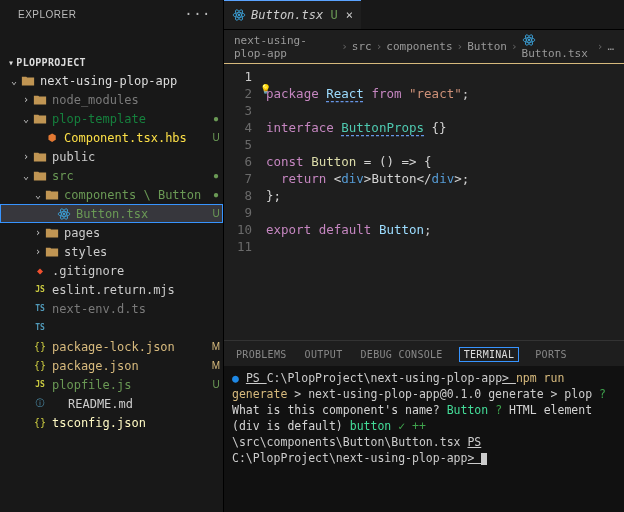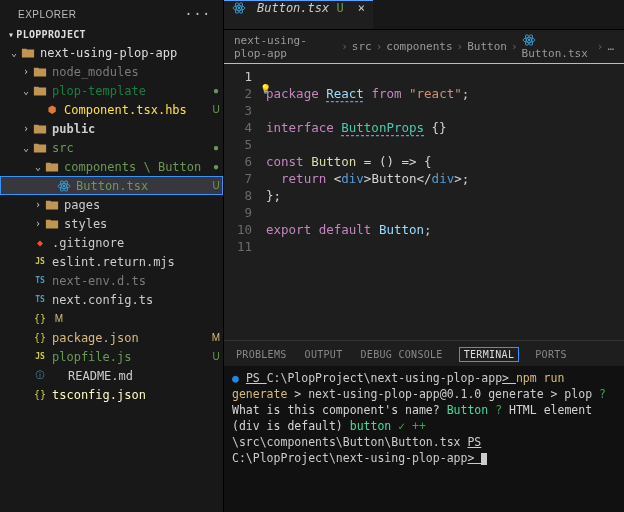--- a/index.html
+++ b/index.html
@@ -1,32 +1,32 @@
 <!DOCTYPE html>
 <html><head>
 <meta charset="utf-8">
 <style>
 * { margin:0; padding:0; box-sizing:border-box; font-family:'Segoe UI',Consolas,monospace; }
 body { background:#1e1e1e; color:#ccc; width:624px; height:512px; overflow:hidden; font-size:12px; display:flex; }
 .sidebar { width:224px; background:#181818; border-right:1px solid #000; display:flex; flex-direction:column; }
 .sb-header { display:flex; align-items:center; justify-content:space-between; padding:6px 12px 4px 18px; font-size:10px; color:#bbb; letter-spacing:.5px; }
 .sb-title { font-family:sans-serif; font-size:10px; }
 .sb-dots { font-size:14px; cursor:pointer; }
-.sb-section { font-size:10px; font-weight:bold; padding:3px 8px; color:#ddd; font-family:sans-serif; letter-spacing:.3px; }
+.sb-section { font-size:10px; font-weight:bold; padding:3px 8px; color:#ddd; font-family:sans-serif; letter-spacing:.3px;margin-top:28px; }
 .tree { flex:1; overflow:auto; }
 .tree-item { display:flex; align-items:center; height:19px; font-family:sans-serif; font-size:12px; cursor:pointer; }
 .tree-item.active { background:#37373d; outline:1px solid #3794ff; outline-offset:-1px; }
 .tw-chevron { width:12px; text-align:center; font-size:10px; color:#ccc; }
 .tw-icon { width:16px; margin-right:4px; display:inline-flex; align-items:center; justify-content:center; }
 .tree-label { flex:1; overflow:hidden; text-overflow:ellipsis; white-space:nowrap; }
 .status { width:14px; text-align:center; color:#6a9955; font-size:10px; font-family:sans-serif; }
 .status.m { color:#d7ba7d; }
 .main { flex:1; display:flex; flex-direction:column; background:#1e1e1e; }
 .tabbar { display:flex; background:#181818; height:30px; border-bottom:1px solid #000; }
-.tab { display:flex; align-items:flex-start; padding:0 8px; background:#1e1e1e; border-top:1px solid #5aa3ff; font-size:12px; font-family:sans-serif; gap:11px; }
+.tab { display:flex; align-items:center; padding:0 8px; background:#1e1e1e; border-top:1px solid #5aa3ff; font-size:12px; font-family:sans-serif; gap:5px; }
 .tabfile-ico { width:14px; height:14px; display:inline-flex; }
 .tab-close { font-size:12px; cursor:pointer; margin-left:3px; }
 .breadcrumb { display:flex; align-items:center; padding:3px 10px; font-size:11px; color:#9a9a9a; gap:4px; font-family:sans-serif; }
 .bc-sep { color:#666; }
 .editor { flex:1; display:flex; font-family:Consolas,monospace; font-size:12.5px; overflow:hidden; border-top:1px solid #d7ba7d; }
 .gutter { width:38px; text-align:right; padding:4px 10px 0 0; color:#6a6a6a; line-height:17px; user-select:none; }
 .gutter div.cur { color:#ccc; }
 .code { flex:1; padding:4px 0 0 4px; line-height:17px; white-space:pre; position:relative; }
 .lamp { color:#ffcc00; position:absolute; left:-2px; top:17px; font-size:9px; }
 .kw { color:#c586c0; }
@@ -101,21 +101,21 @@
         <span class="tree-label" style="color: #fde047;">Component.tsx.hbs</span>
         <span class="status ">U</span>
       </div>
       <div class="tree-item" style="padding-left: 20px;">
         <span class="tw-chevron">›</span>
         <span class="tw-icon">
           <svg width="14" height="14" viewBox="0 0 16 16">
             <path fill="#c09553" d="M1 3h5l1 1h8v9H1z"></path>
           </svg>
         </span>
-        <span class="tree-label" style="color: rgb(204, 204, 204); font-weight: bold;">public</span>
+        <span class="tree-label" style="color: rgb(204, 204, 204);">public</span>
         <span class="status "></span>
       </div>
       <div class="tree-item" style="padding-left: 20px;">
         <span class="tw-chevron">⌄</span>
         <span class="tw-icon">
           <svg width="14" height="14" viewBox="0 0 16 16">
             <path fill="#c09553" d="M1 3h5l1 1h8v9H1z"></path>
           </svg>
         </span>
         <span class="tree-label" style="color: rgb(106, 153, 85);">src</span>
@@ -188,28 +188,28 @@
           <span style="color:#519aba;font-weight:bold;font-size:8px">TS</span>
         </span>
         <span class="tree-label" style="color: rgb(122, 122, 122);">next-env.d.ts</span>
         <span class="status "></span>
       </div>
       <div class="tree-item" style="padding-left: 20px;">
         <span class="tw-chevron"></span>
         <span class="tw-icon">
           <span style="color:#519aba;font-weight:bold;font-size:8px">TS</span>
         </span>
-        <span class="tree-label" style="color: rgb(204, 204, 204);">next.config.ts</span>
         <span class="status "></span>
       </div>
       <div class="tree-item" style="padding-left: 20px;">
         <span class="tw-chevron"></span>
         <span class="tw-icon">
           <span style="color:#cbcb41;font-size:10px">{}</span>
         </span>
+        <span class="tree-label" style="color: rgb(215, 186, 125);">package-lock.json</span>
         <span class="status m">M</span>
       </div>
       <div class="tree-item" style="padding-left: 20px;">
         <span class="tw-chevron"></span>
         <span class="tw-icon">
           <span style="color:#cbcb41;font-size:10px">{}</span>
         </span>
         <span class="tree-label" style="color: rgb(215, 186, 125);">package.json</span>
         <span class="status m">M</span>
       </div>

